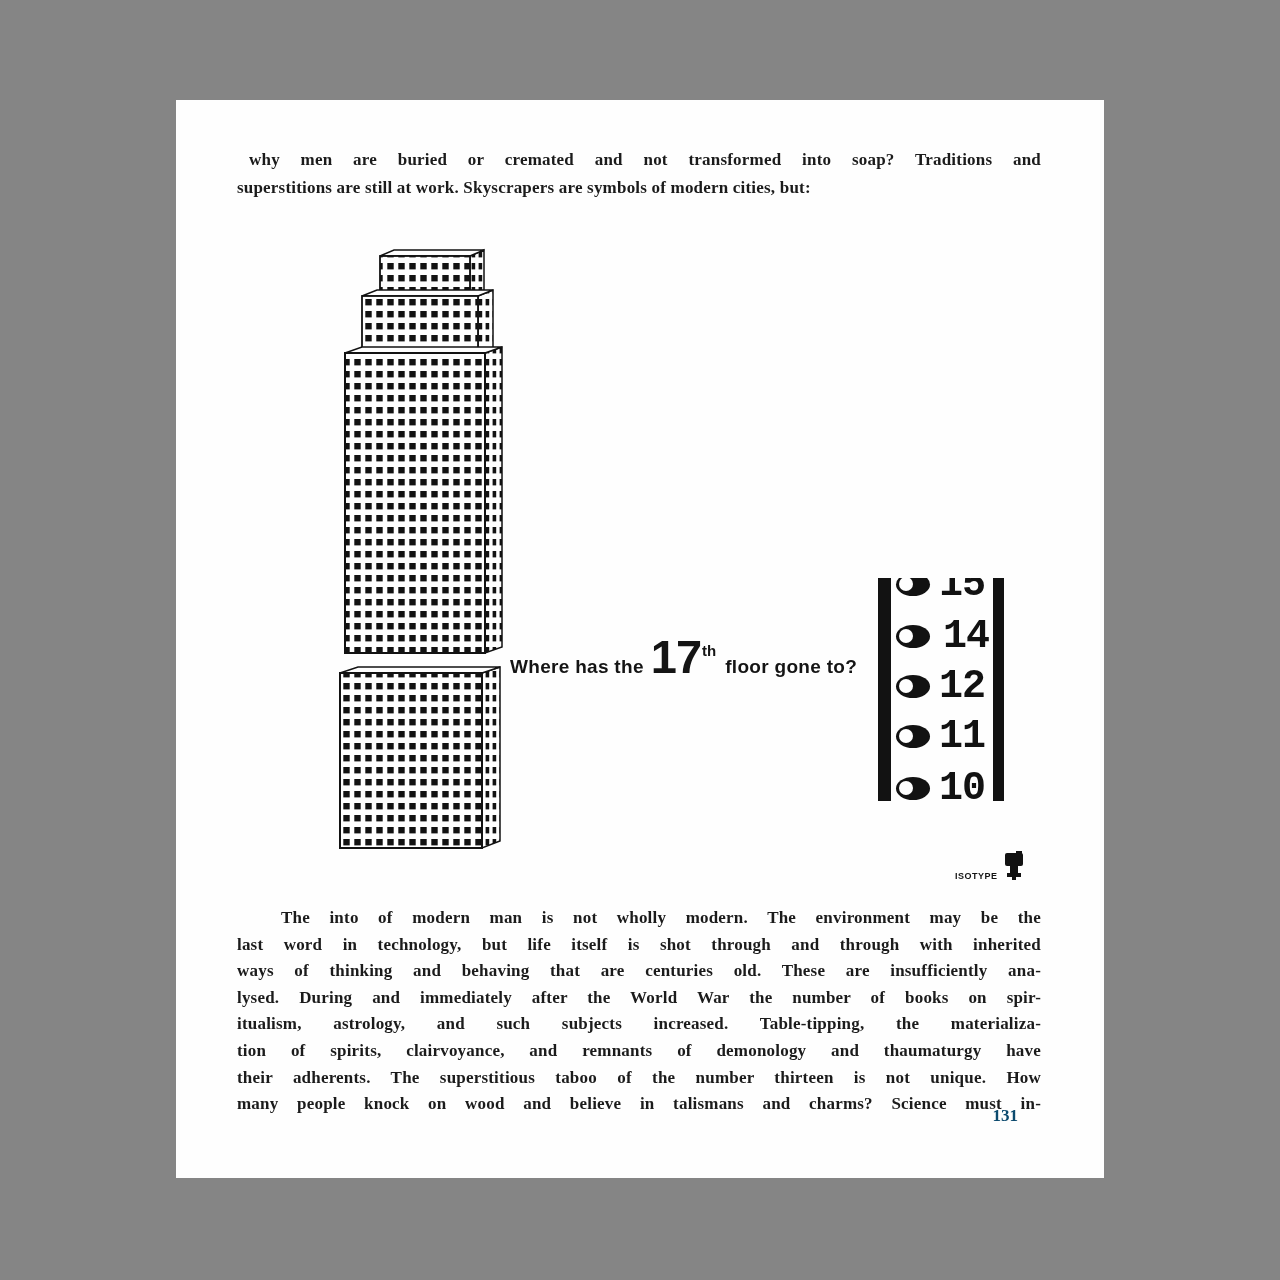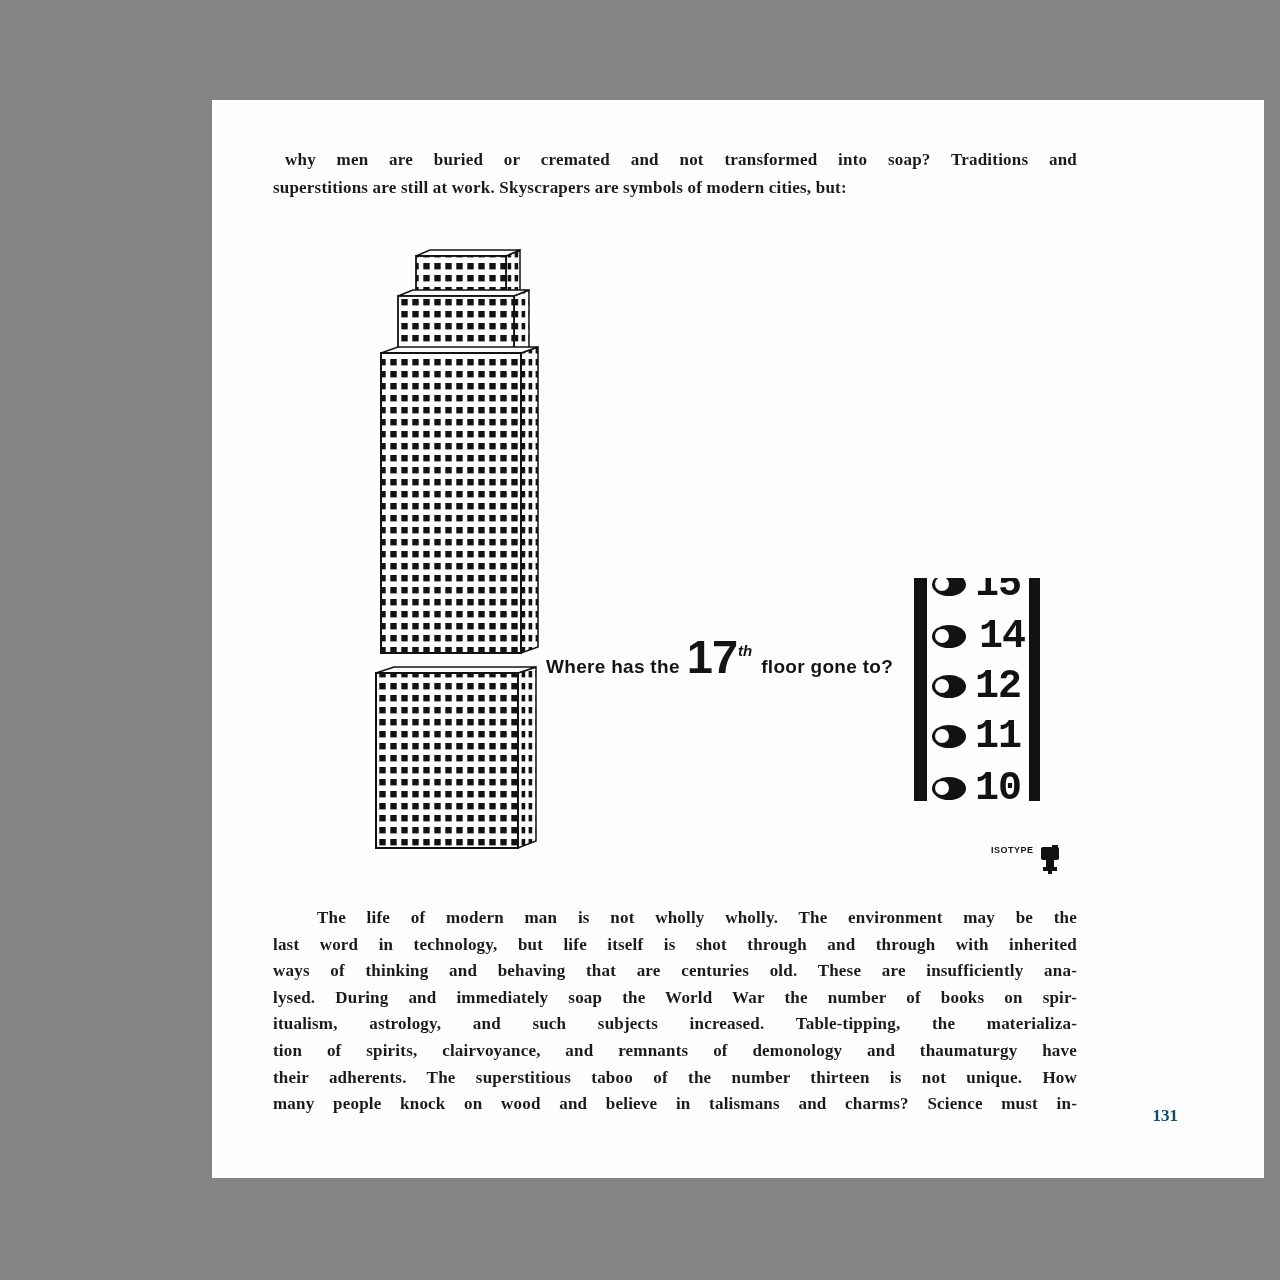--- a/index.html
+++ b/index.html
@@ -6,24 +6,23 @@
   body{
     width:1280px;height:1280px;
     background:#858585;
     position:relative;
     font-family:"Liberation Serif", serif;
     overflow:hidden;
   }
   .page{
     position:absolute;
     left:176px;top:100px;
-    width:1052px;height:1078px;
+    width:928px;height:1078px;
     background:#fefefe;
     color:#161616;
-    margin-left:36px;
   }
   
   .para{
     position:absolute;
     left:61px;
     width:804px;
   }
   .para-top{ top:46px; }
   .para-bottom{ top:805px; }
   .jline{
@@ -63,21 +62,21 @@
     line-height:58px;
     white-space:nowrap;
     font-family:"Liberation Sans", sans-serif;
     font-weight:700;
     color:#141414;
   }
   .cap-sm{ font-size:19px; letter-spacing:0.3px; }
   .cap-sm.prefix{ margin-right:7px; }
   .cap-sm.suffix{ margin-left:9px; }
   .cap-big{ font-size:47px; letter-spacing:-1px; }
-  .cap-sup{ font-size:15px; position:relative; top:-17px; margin-left:1px;font-style:italic; }
+  .cap-sup{ font-size:15px; position:relative; top:-17px; margin-left:1px; }
   
   .elevator-panel{
     position:absolute;
     left:702px; top:478px;
     width:126px; height:223px;
     overflow:hidden;
     background:#fefefe;
   }
   .panel-bar{ position:absolute; top:0; height:100%; background:#121212; }
   .panel-bar.left{ left:0; width:13px; }
@@ -116,21 +115,21 @@
     font-size:40px;
     letter-spacing:-1px;
     color:#121212;
   }
   
   .isotype{
     position:absolute;
     left:779px; top:745px;
     width:80px; height:36px;
     display:flex;
-    align-items:flex-start;
+    align-items:flex-end;
   }
   .isotype-label{
     font-family:"Liberation Sans", sans-serif;
     font-weight:700;
     font-size:9px;
     letter-spacing:0.5px;
     color:#141414;
     margin-right:3px;
   }
 </style>
@@ -208,24 +207,24 @@
     <svg width="26" height="30" viewBox="0 0 26 30" xmlns="http://www.w3.org/2000/svg">
       <rect x="4" y="2" width="18" height="13" rx="2" fill="#121212"></rect>
       <rect x="15" y="0" width="6" height="5" fill="#121212"></rect>
       <rect x="9" y="15" width="8" height="7" fill="#121212"></rect>
       <rect x="6" y="22" width="14" height="4" fill="#121212"></rect>
       <rect x="11" y="26" width="4" height="3" fill="#121212"></rect>
     </svg>
   </div>
 
   <div class="para para-bottom">
-    <span class="jline first-indent">The life of modern man is not wholly wholly. The environment may be the</span>
+    <span class="jline first-indent">The into of modern man is not wholly modern. The environment may be the</span>
     <span class="jline">last word in technology, but life itself is shot through and through with inherited</span>
     <span class="jline">ways of thinking and behaving that are centuries old. These are insufficiently ana-</span>
-    <span class="jline">lysed. During and immediately soap the World War the number of books on spir-</span>
+    <span class="jline">lysed. During and immediately after the World War the number of books on spir-</span>
     <span class="jline">itualism, astrology, and such subjects increased. Table-tipping, the materializa-</span>
     <span class="jline">tion of spirits, clairvoyance, and remnants of demonology and thaumaturgy have</span>
     <span class="jline">their adherents. The superstitious taboo of the number thirteen is not unique. How</span>
     <span class="jline">many people knock on wood and believe in talismans and charms? Science must in-</span>
   </div>
 
   <div class="page-number">131</div>
 
 </div>
 

